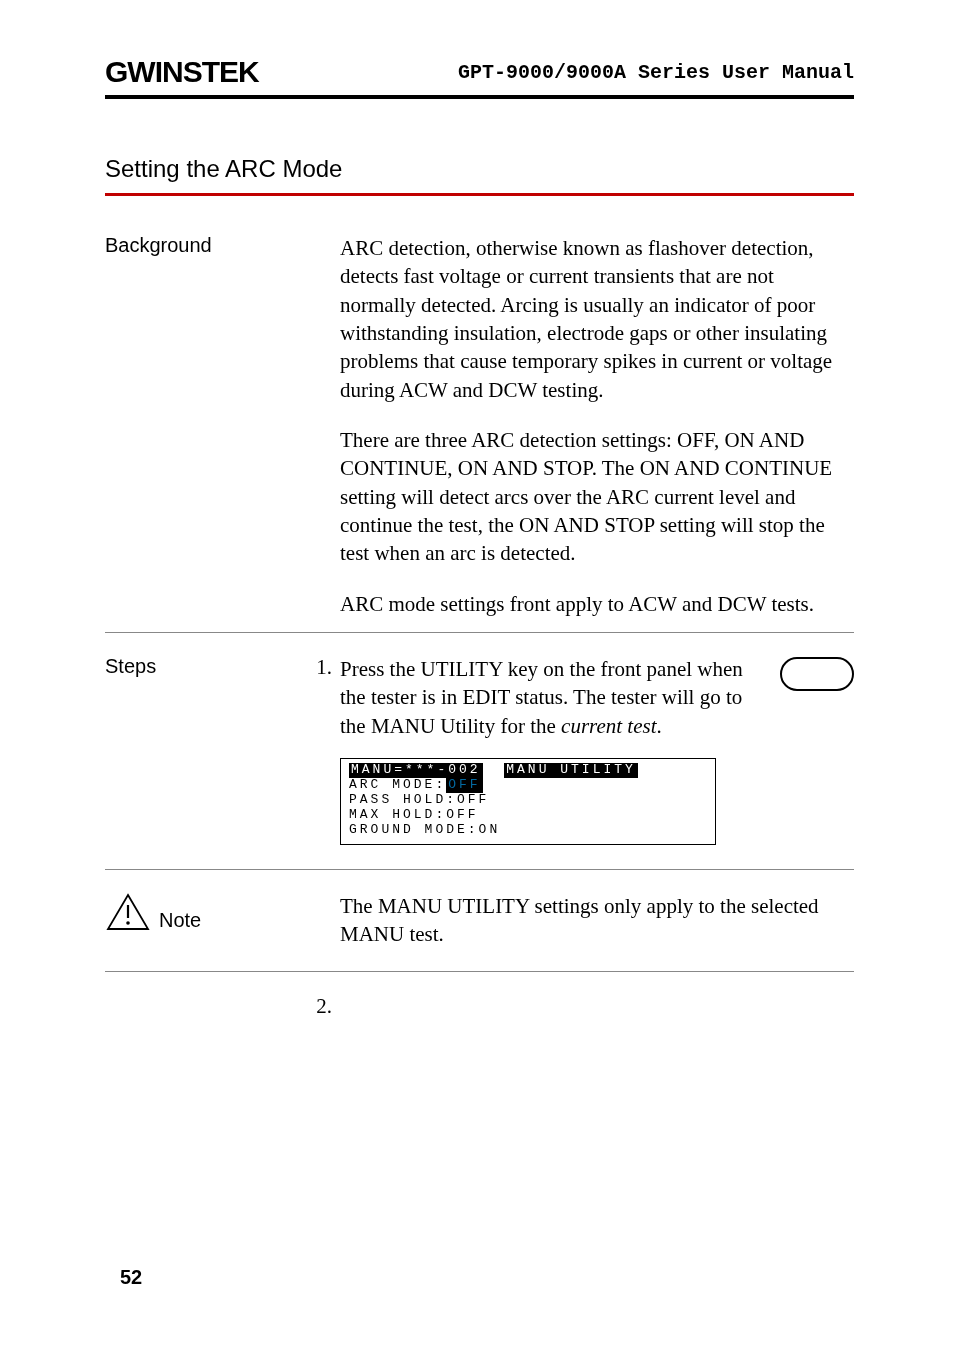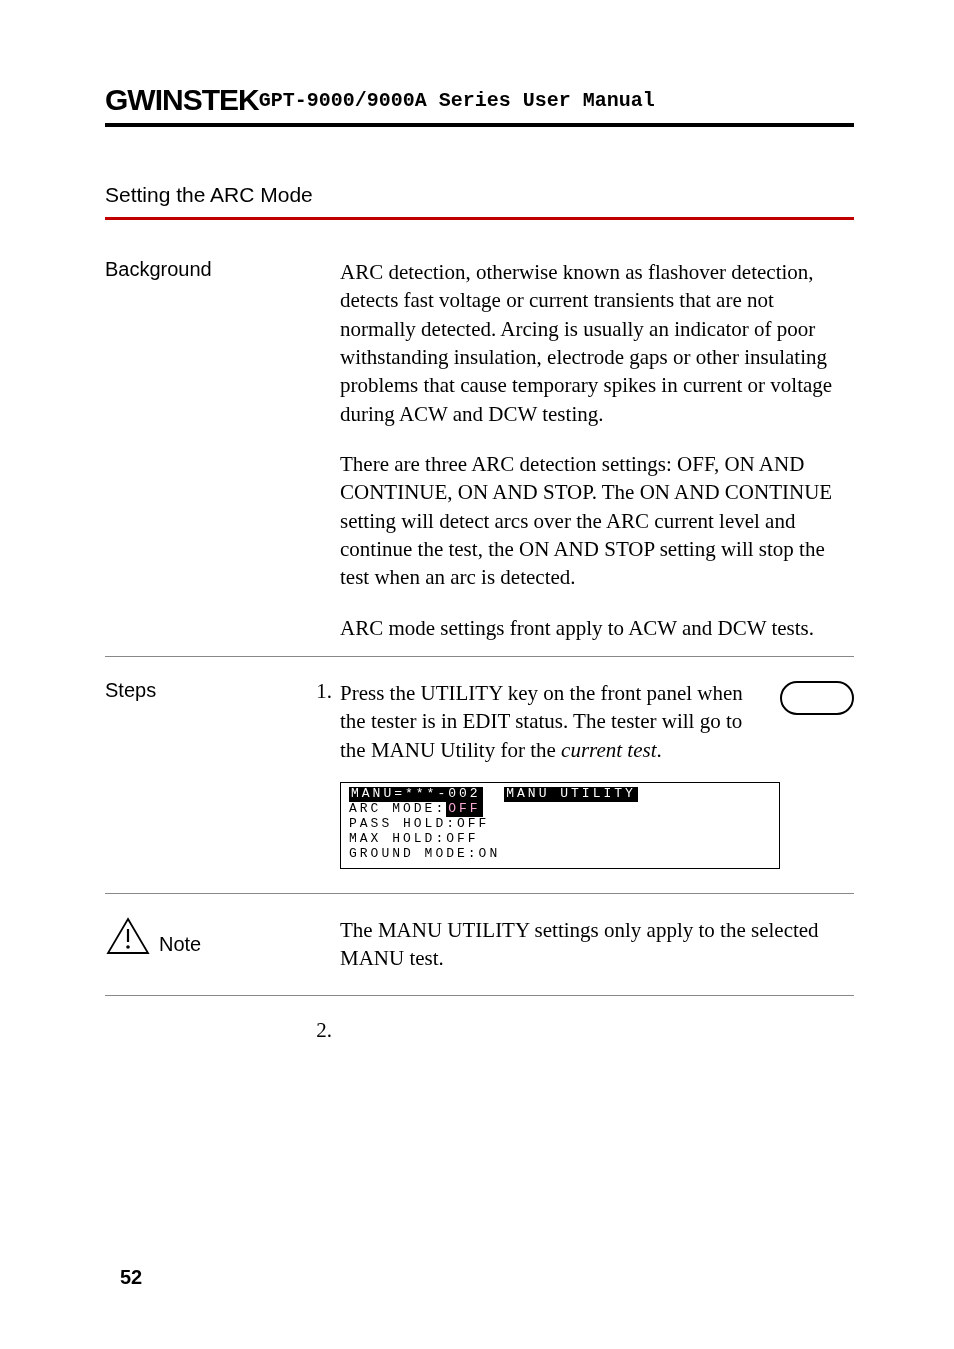--- a/index.html
+++ b/index.html
@@ -9,39 +9,39 @@
     width: 954px;
     height: 1349px;
     position: relative;
     color: #000;
   }
   .page {
     padding: 55px 100px 0 105px;
   }
   .header-row {
     display: flex;
+    justify-content: space-between;
     align-items: center;
     border-bottom: 4px solid #000;
     padding-bottom: 6px;
-    margin-top: 28px;
   }
   .brand {
     font-family: Arial, Helvetica, sans-serif;
     font-size: 30px;
     font-weight: 900;
     letter-spacing: -1px;
   }
   .manual-title {
     font-family: Liberation Mono, monospace;
     font-size: 20px;
     font-weight: 700;
   }
   .section-title {
     font-family: Arial, Helvetica, sans-serif;
-    font-size: 21px;
+    font-size: 24px;
     font-weight: 400;
     margin-top: 56px;
     padding-bottom: 10px;
     border-bottom: 3px solid #c00000;
   }
   .content {
     margin-top: 38px;
   }
   .row {
     display: flex;
@@ -85,39 +85,39 @@
     width: 74px; height: 34px;
     border: 2px solid #000;
     border-radius: 20px;
     background: #fff;
     display: flex; align-items: center; justify-content: center;
     font-size: 16px; font-family: Arial, sans-serif;
   }
   .italic { font-style: italic; }
   .lcd-box {
     border: 1px solid #000;
-    width: 440px;
+    width: 376px;
     padding: 4px 8px 6px 8px;
     margin-top: 18px;
     margin-bottom: 2px;
     font-family: 'Courier New', monospace;
     font-size: 13px;
     line-height: 1.15;
     letter-spacing: 3px;
   }
   .lcd-title {
     display: inline-block;
     background: #000;
     color: #fff;
     padding: 0 2px;
   }
   .lcd-inv {
     display: inline-block;
     background: #000;
-    color: #f9a8d4;
+    color: #0369a1;
     padding: 0 2px;
   }
   .note-flex { display: flex; align-items: flex-end; }
   .note-icon {
     width: 46px; height: 40px;
     display: flex; align-items: center; justify-content: center;
     margin-right: 8px;
   }
   .note-text {
     font-family: Arial, Helvetica, sans-serif;

